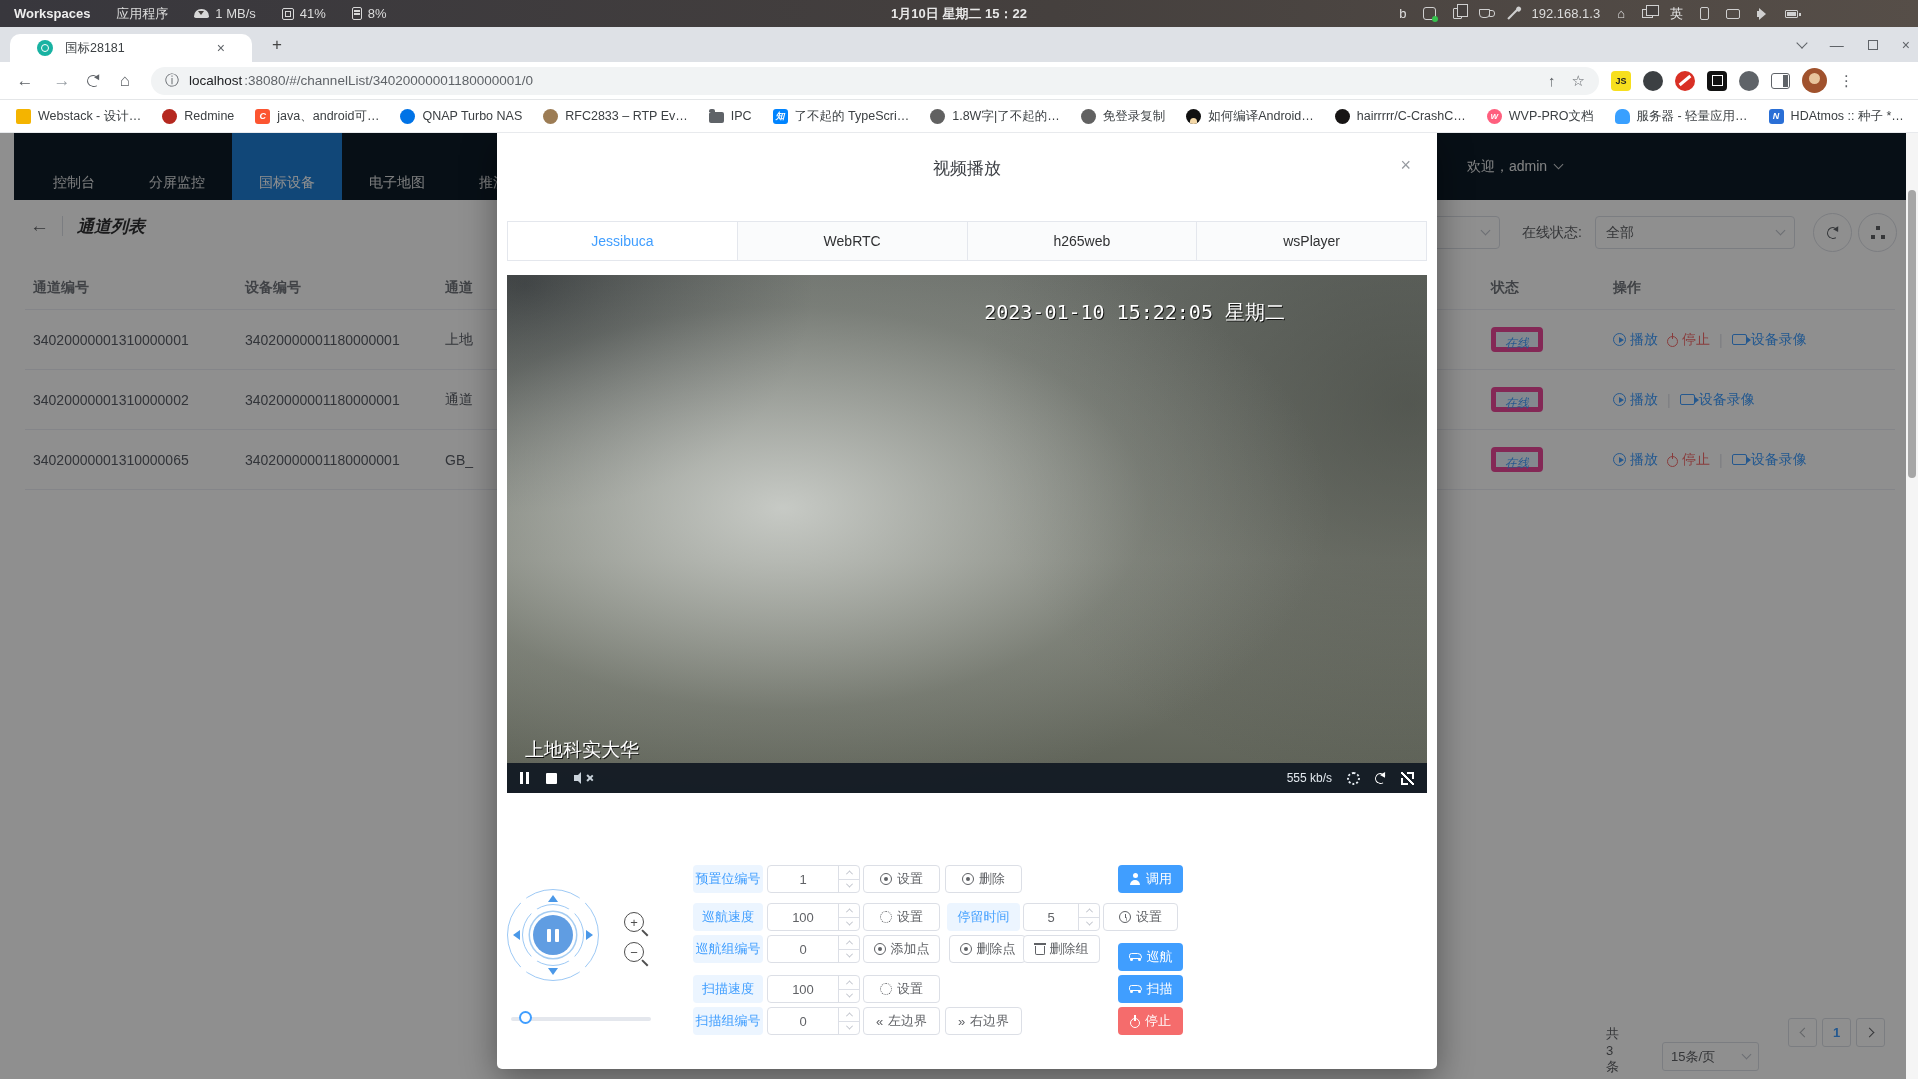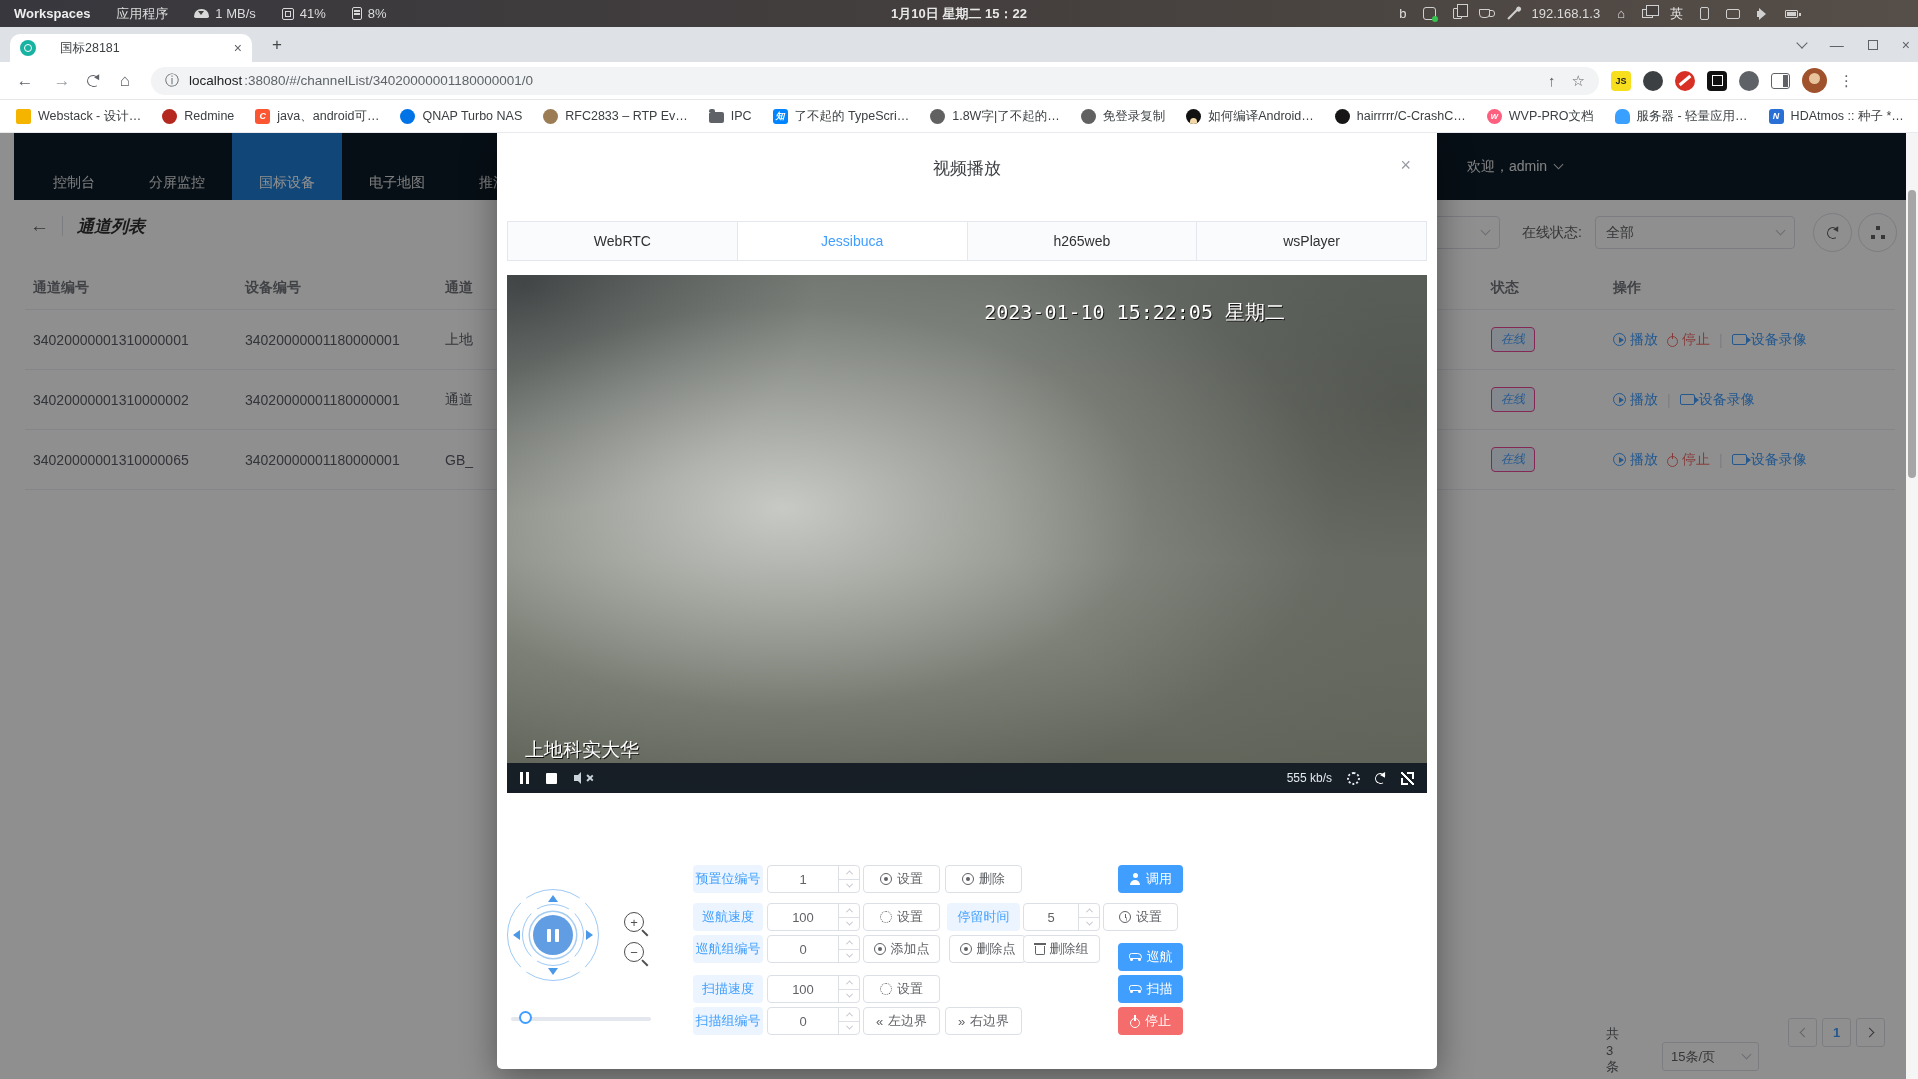--- a/index.html
+++ b/index.html
@@ -38,21 +38,21 @@
   .ti-speaker{width:4px;height:6px;background:#d0d0d0;margin-right:7px;}
   .ti-speaker::after{content:"";position:absolute;left:2px;top:-3px;border:6px solid transparent;border-left:7px solid #d0d0d0;}
   .ti-battery{width:13px;height:8px;border:1.5px solid #d0d0d0;border-radius:1px;}
   .ti-battery::before{content:"";position:absolute;inset:1px;background:#d0d0d0;}
   .ti-battery::after{content:"";position:absolute;right:-4px;top:2px;width:2px;height:3px;background:#d0d0d0;}
   .ti-text{color:#e0e0e0;font-size:13px;}
 
   
   .tabstrip{position:absolute;left:0;top:27px;width:1918px;height:35px;background:#dee1e6;}
   .tab{position:absolute;left:10px;top:7px;width:242px;height:28px;background:#fff;border-radius:10px 10px 0 0;
-       display:flex;align-items:center;padding:0 10px;gap:24px;}
+       display:flex;align-items:center;padding:0 27px;gap:12px;}
   .favicon{width:16px;height:16px;border-radius:50%;background:#18b2a2;position:relative;flex:none;}
   .favicon::after{content:"";position:absolute;inset:4px;border:1.5px solid #fff;border-radius:50%;}
   .tab-title{font-size:12.5px;color:#3c4043;flex:1;}
   .tab-close{font-size:14px;color:#5f6368;}
   .newtab{position:absolute;left:264px;top:8px;font-size:17px;color:#444;width:26px;text-align:center;}
   .win-controls{position:absolute;right:8px;top:0;height:35px;display:flex;align-items:center;gap:24px;color:#5f6368;}
   .wc-chev{width:8px;height:8px;border-right:1.6px solid #5f6368;border-bottom:1.6px solid #5f6368;transform:rotate(45deg);margin-top:-4px;}
   .wc-max{width:10px;height:10px;border:1.5px solid #5f6368;}
   .wc-txt{font-size:14px;}
 
@@ -123,21 +123,21 @@
   .cbtn{position:absolute;top:13px;width:39px;height:39px;border:1px solid #dcdfe6;border-radius:50%;background:#fff;display:flex;align-items:center;justify-content:center;color:#606266;}
   .cbtn1{left:1813px;}
   .cbtn2{left:1858px;}
   .ic-tree{display:inline-block;width:16px;height:13px;position:relative;color:#606266;}
   .ic-tree::before{content:"";position:absolute;top:0;left:6px;width:4px;height:4px;background:currentColor;}
   .ic-tree::after{content:"";position:absolute;bottom:0;left:1px;width:4px;height:4px;background:currentColor;box-shadow:10px 0 0 currentColor;}
 
   .table{position:absolute;left:25px;top:134px;width:1870px;}
   .trow{display:grid;grid-template-columns:212px 200px 1046px 122px auto;align-items:center;border-bottom:1px solid #ebeef5;padding-left:8px;height:60px;font-size:14px;color:#5a5e66;}
   .trow.head{height:43px;color:#73777d;font-weight:600;}
-  .tag-online{display:inline-block;height:25px;line-height:23px;padding:0 9px;background:#ecf5ff;border:1px solid #ec4899;border-radius:4px;color:#409eff;font-size:12px;}
+  .tag-online{display:inline-block;height:25px;line-height:23px;padding:0 9px;background:#ecf5ff;border:5px solid #ec4899;border-radius:4px;color:#409eff;font-size:12px;}
   .ops{display:flex;align-items:center;gap:9px;font-size:14px;}
   .op-blue{color:#409eff;display:flex;align-items:center;gap:4px;}
   .op-red{color:#f56c6c;display:flex;align-items:center;gap:4px;}
   .op-sep{color:#dcdfe6;}
   .ic-play{width:13px;height:13px;border:1px solid currentColor;border-radius:50%;position:relative;display:inline-block;flex:none;}
   .ic-play::after{content:"";position:absolute;left:4.5px;top:3px;border-left:5px solid currentColor;border-top:3.5px solid transparent;border-bottom:3.5px solid transparent;}
   .ic-power{width:11px;height:11px;border:1.4px solid currentColor;border-radius:50%;position:relative;display:inline-block;margin-top:3px;flex:none;}
   .ic-power::after{content:"";position:absolute;left:3.8px;top:-4px;width:1.6px;height:6px;background:currentColor;}
   .ic-cam{width:15px;height:11px;border:1px solid currentColor;border-radius:2px;position:relative;display:inline-block;flex:none;}
   .ic-cam::after{content:"";position:absolute;right:-5px;top:2px;border-left:4px solid currentColor;border-top:3px solid transparent;border-bottom:3px solid transparent;}
@@ -511,25 +511,25 @@
         </div>
     </div>
 
     <div class="dim"></div>
 
     <div class="modal">
       <div class="m-title">视频播放</div>
       <span class="m-close">×</span>
 
       <div class="m-tabs">
+        <div class="ptab active">
+            <span>Jessibuca</span>
+          </div>
         <div class="ptab">
             <span>WebRTC</span>
-          </div>
-        <div class="ptab active">
-            <span>Jessibuca</span>
           </div>
         <div class="ptab">
             <span>h265web</span>
           </div>
         <div class="ptab">
             <span>wsPlayer</span>
           </div>
       </div>
 
       <div class="video">

